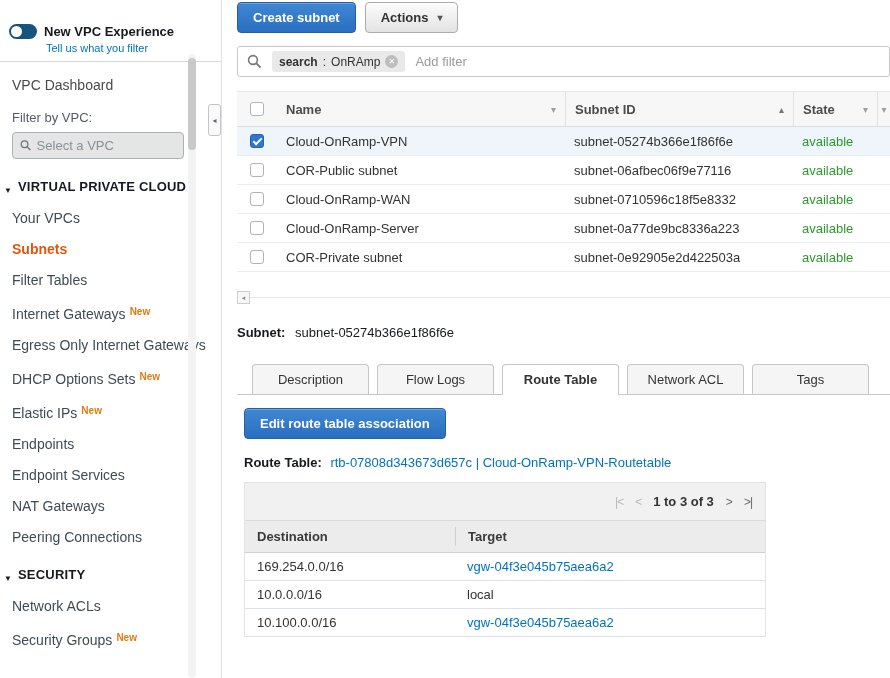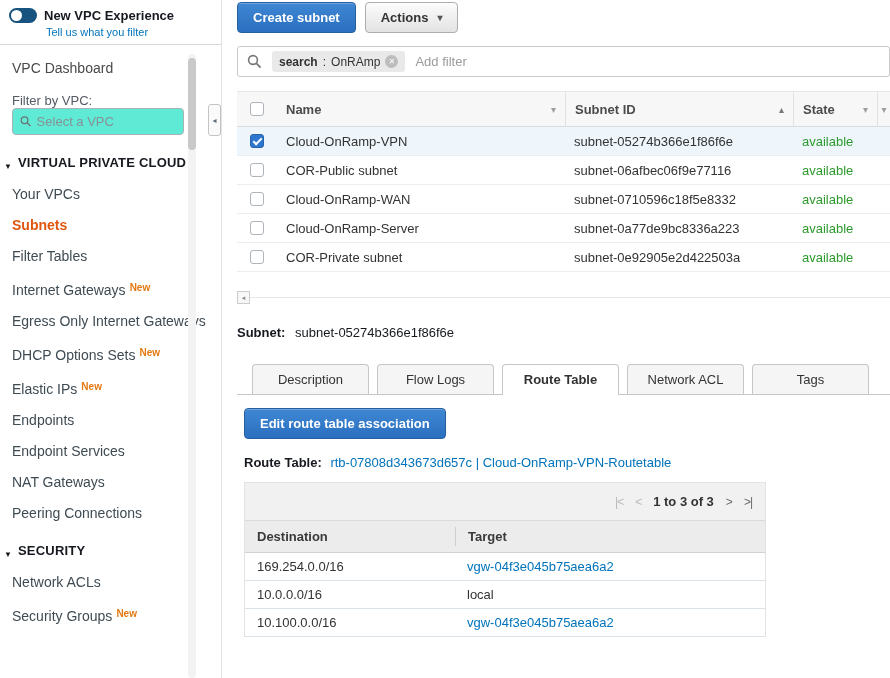--- a/index.html
+++ b/index.html
@@ -2,29 +2,29 @@
 <html><head>
 <meta charset="utf-8">
 <style>
   * { box-sizing: border-box; margin: 0; padding: 0; }
   html,body { background:#fff; }
   body { font-family:"Liberation Sans","DejaVu Sans",sans-serif; }
   .page { position:relative; width:890px; height:678px; background:#fff; overflow:hidden; font-size:13px; color:#333; }
 
   
   .sidebar { position:absolute; left:0; top:0; width:222px; height:100%; background:#fff; border-right:1px solid #e2e2e2; }
-  .vpc-exp { height:45px; border-bottom:1px solid #d8d8d8; padding:8px 6px 0 9px; }
+  .vpc-exp { height:62px; border-bottom:1px solid #d8d8d8; padding:24px 6px 0 9px; }
   .vpc-exp-row { display:flex; align-items:center; gap:7px; }
   .toggle { width:28px; height:15px; border-radius:8px; background:#16537e; position:relative; flex:none; cursor:pointer; }
   .toggle .knob { position:absolute; left:2px; top:2px; width:11px; height:11px; border-radius:50%; background:#fff; }
   .vpc-exp-title { font-weight:bold; font-size:13px; color:#16191f; }
   .vpc-exp-link { display:block; margin:3px 0 0 37px; color:#0073bb; font-size:11px; cursor:pointer; }
   .vpc-dashboard { margin:15px 0 0 12px; font-size:14px; color:#4a4a4a; cursor:pointer; }
   .filter-label { margin:17px 0 0 12px; font-size:13px; color:#545b64; }
-  .vpc-search { margin:0 0 0 12px; width:172px; height:27px; border:1px solid #a9b2b5; border-radius:4px; display:flex; align-items:center; padding:0 7px; gap:5px; background:#5eead4; }
+  .vpc-search { margin:7px 0 0 12px; width:172px; height:27px; border:1px solid #a9b2b5; border-radius:4px; display:flex; align-items:center; padding:0 7px; gap:5px; background:#e5e5e5; }
   .vpc-search input { border:none; outline:none; width:100%; font:inherit; font-size:13px; color:#555; background:transparent; }
   .vpc-search input::placeholder { color:#879196; }
   .nav-title { position:relative; margin:19px 0 0 4px; padding-left:14px; width:186px; font-size:13px; font-weight:bold; color:#16191f; line-height:18px; letter-spacing:.2px; cursor:pointer; }
   .nav-title .tri { position:absolute; left:0; top:4px; font-size:8px; color:#16191f; }
   .nav { list-style:none; margin-top:7px; }
   .nav li { padding:7px 12px; font-size:14px; color:#3f4b53; line-height:17px; cursor:pointer; }
   .nav li.selected { color:#e0560f; font-weight:bold; }
   .badge-new { color:#e47911; font-size:10px; font-weight:bold; margin-left:4px; vertical-align:4px; }
   .sb-scroll { position:absolute; left:188px; top:54px; width:8px; bottom:0; background:#f3f3f3; border-radius:4px; }
   .sb-thumb { position:absolute; top:4px; left:0; width:8px; height:92px; background:#c9c9c9; border-radius:4px; cursor:pointer; }

